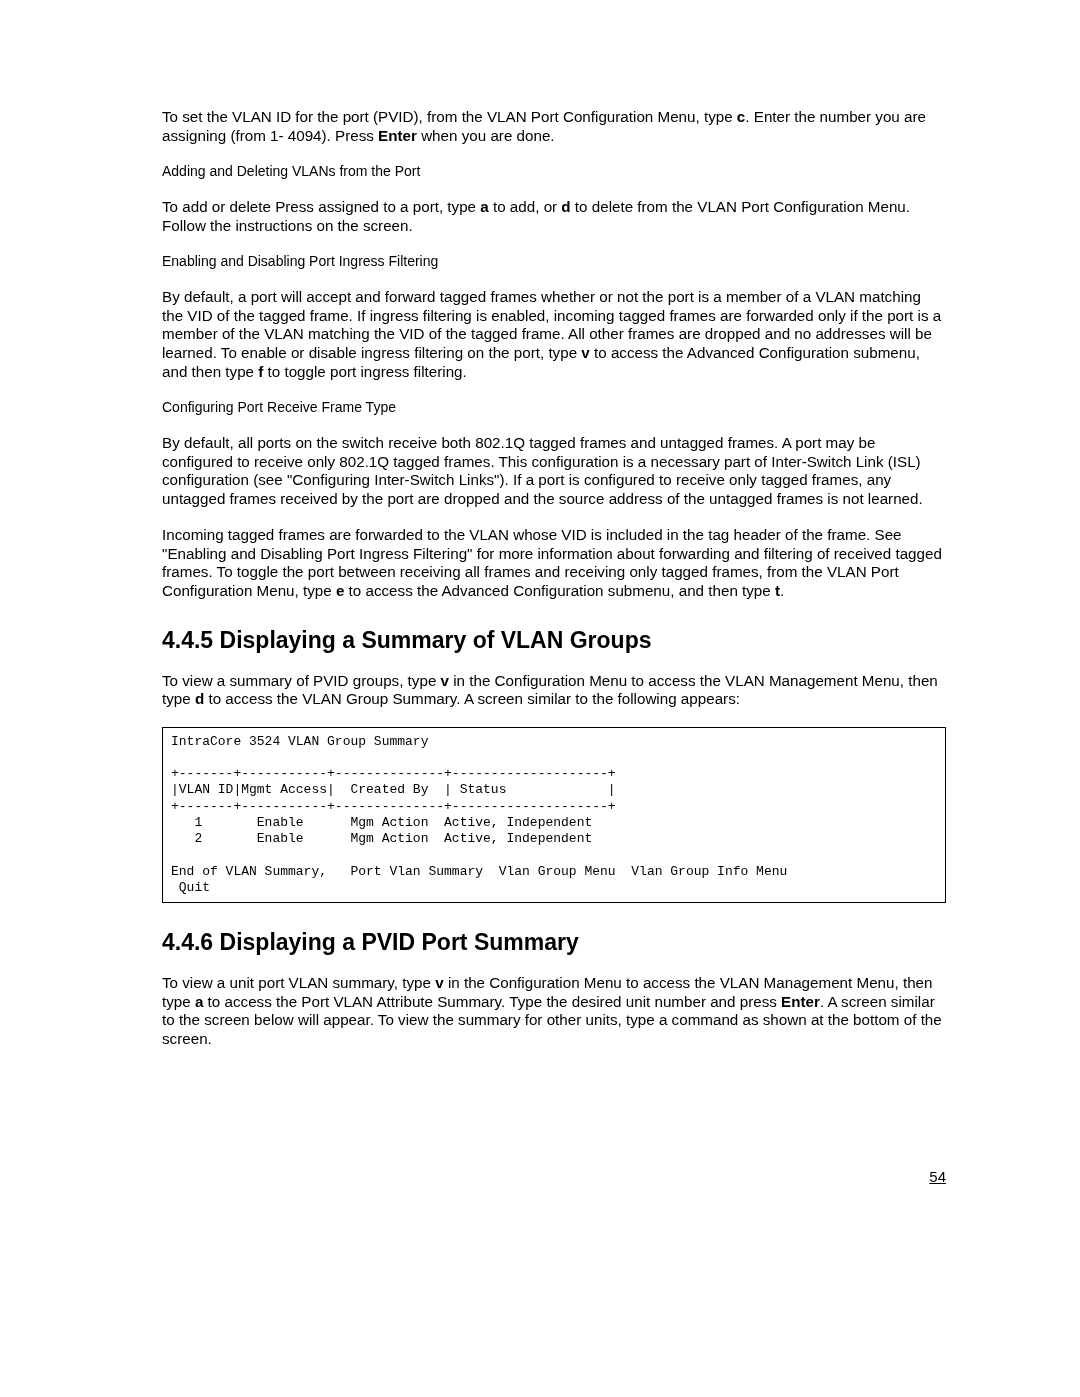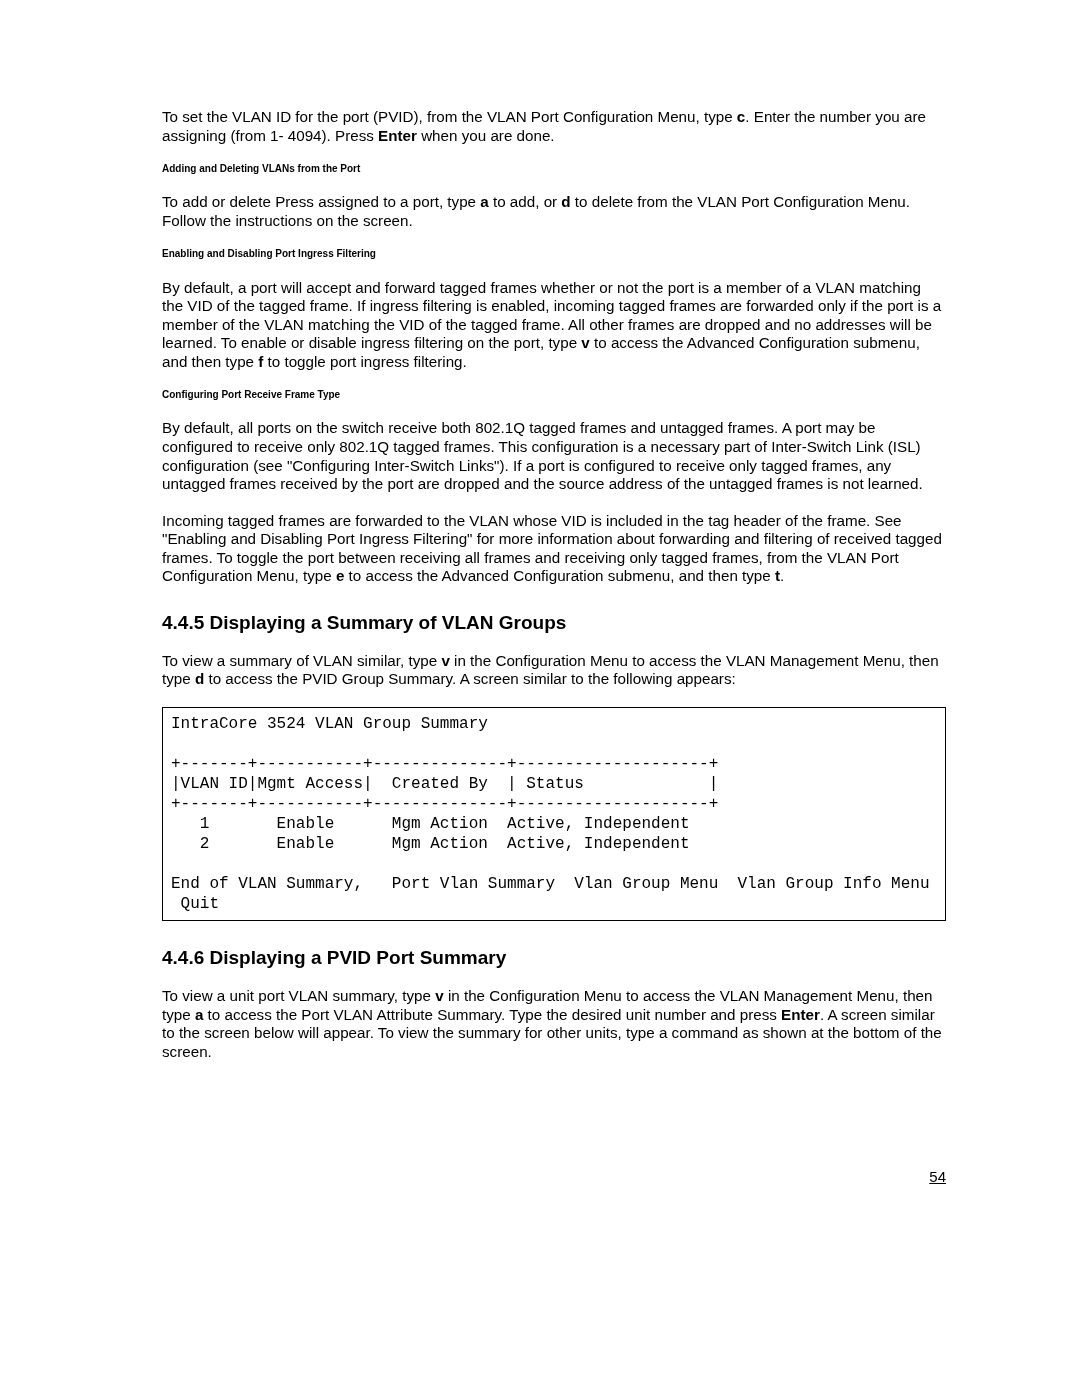--- a/index.html
+++ b/index.html
@@ -17,35 +17,35 @@
     box-sizing: border-box;
     width: 1080px;
   }
   p {
     margin: 0 0 18px 0;
     font-size: 15.2px;
     line-height: 1.22;
   }
   .bold { font-weight: bold; }
   .subhead {
-    font-weight: bold;
-    font-size: 10px;
+    font-weight: normal;
+    font-size: 14px;
     margin: 0 0 18px 0;
   }
   h2.section {
     font-weight: bold;
-    font-size: 19px;
+    font-size: 23px;
     margin: 26px 0 18px 0;
   }
   .codebox {
     border: 1px solid #000;
     padding: 6px 24px 6px 8px;
     margin: 8px 0 22px 0;
     font-family: "Courier New", Courier, monospace;
-    font-size: 16px;
+    font-size: 13px;
     line-height: 1.25;
     white-space: pre;
   }
   .pagenum {
     position: absolute;
     bottom: 212px;
     right: 134px;
     font-size: 15px;
     text-decoration: underline;
   }
@@ -75,21 +75,21 @@
 
   <p>By default, all ports on the switch receive both 802.1Q tagged frames and untagged frames. A port may be configured to receive only 802.1Q tagged frames. This configuration is a necessary part of Inter-Switch Link (ISL) configuration (see "Configuring Inter-Switch Links").  If a port is configured to receive only tagged frames, any untagged frames received by the port are dropped and the source address of the untagged frames is not learned.</p>
 
   <p>
     <span>Incoming tagged frames are forwarded to the VLAN whose VID is included in the tag header of the frame. See "Enabling and Disabling Port Ingress Filtering" for more information about forwarding and filtering of received tagged frames.  To toggle the port between receiving all frames and receiving only tagged frames, from the VLAN Port Configuration Menu, type </span><span class="bold">e</span><span> to access the Advanced Configuration submenu, and then type </span><span class="bold">t</span><span>.</span>
   </p>
 
   <h2 class="section">4.4.5 Displaying a Summary of VLAN Groups</h2>
 
   <p>
-    <span>To view a summary of VLAN similar, type </span><span class="bold">v</span><span> in the Configuration Menu to access the VLAN Management Menu, then type </span><span class="bold">d</span><span> to access the PVID Group Summary. A screen similar to the following appears:</span>
+    <span>To view a summary of PVID groups, type </span><span class="bold">v</span><span> in the Configuration Menu to access the VLAN Management Menu, then type </span><span class="bold">d</span><span> to access the VLAN Group Summary. A screen similar to the following appears:</span>
   </p>
 
   <div class="codebox">IntraCore 3524 VLAN Group Summary
 
 +-------+-----------+--------------+--------------------+
 |VLAN ID|Mgmt Access|  Created By  | Status             |
 +-------+-----------+--------------+--------------------+
    1       Enable      Mgm Action  Active, Independent
    2       Enable      Mgm Action  Active, Independent
 

